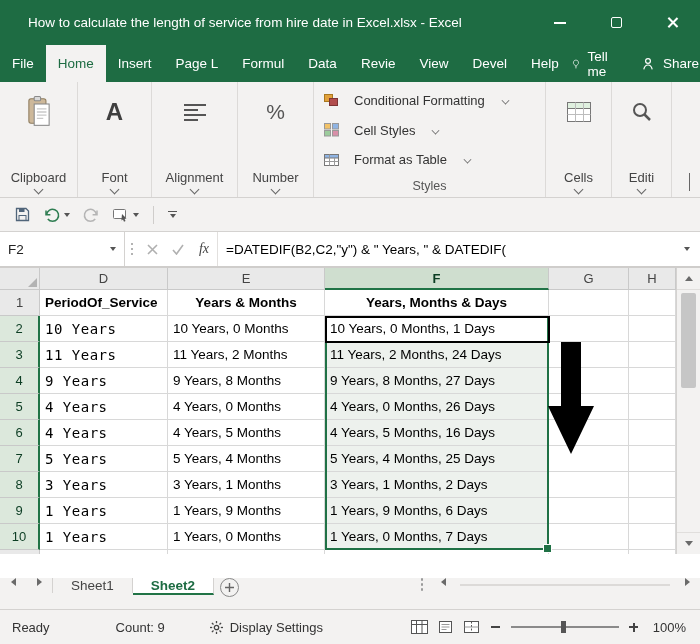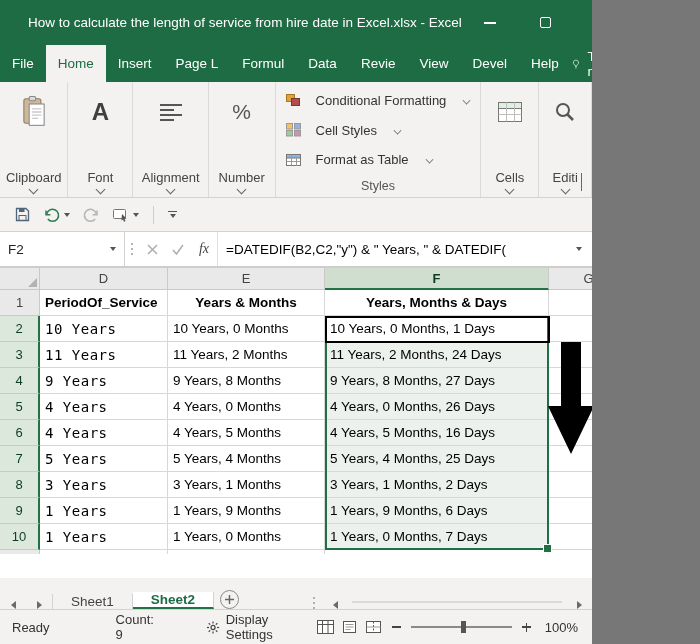--- a/index.html
+++ b/index.html
@@ -1,17 +1,17 @@
 <!DOCTYPE html>
 <html><head>
 <meta charset="utf-8">
 <style>
   * { margin:0; padding:0; box-sizing:border-box; }
   body { font-family:"Liberation Sans", sans-serif; background:#777; }
-  .app { width:592px; height:644px; display:flex; flex-direction:column; overflow:hidden;
+  .app { width:700px; height:644px; display:flex; flex-direction:column; overflow:hidden;
          position:relative; background:#fff; }
 
   
   .titlebar { height:45px; background:#1E6C43; color:#fff; display:flex; align-items:center; flex:none; }
   .titlebar .title { font-size:13.5px; padding-left:28px; white-space:nowrap; }
   .win-controls { margin-left:auto; display:flex; height:100%; }
   .wc { width:56px; height:100%; display:flex; align-items:center; justify-content:center; }
   .min-bar { width:12px; height:2px; background:#fff; }
   .max-box { width:11px; height:11px; border:1.5px solid #fff; border-radius:2px; }
   .close-x { width:13px; height:13px; position:relative; }
@@ -101,21 +101,21 @@
   .vs-btn { height:22px; display:flex; align-items:center; justify-content:center; border-bottom:1px solid #e0dedc; }
   .vs-btn.bottom { border-bottom:none; border-top:1px solid #e0dedc; }
   .tri-up-c { width:0; height:0; border-left:4.5px solid transparent; border-right:4.5px solid transparent; border-bottom:5.5px solid #6a6a6a; }
   .tri-down-c { width:0; height:0; border-left:4.5px solid transparent; border-right:4.5px solid transparent; border-top:5.5px solid #6a6a6a; }
   .tri-left-c { width:0; height:0; border-top:4.5px solid transparent; border-bottom:4.5px solid transparent; border-right:5.5px solid #6a6a6a; }
   .tri-right-c { width:0; height:0; border-top:4.5px solid transparent; border-bottom:4.5px solid transparent; border-left:5.5px solid #6a6a6a; }
   .vs-track { flex:1; position:relative; }
   .vs-thumb { position:absolute; top:3px; left:4px; width:15px; height:95px; background:#c6c6c6; border-radius:2px; }
 
   
-  .sheetbar { height:32px; background:#f3f2f1; border-bottom:1px solid #d4d2d0; display:flex; align-items:flex-end; flex:none;margin-top:24px; }
+  .sheetbar { height:32px; background:#f3f2f1; border-bottom:1px solid #d4d2d0; display:flex; align-items:flex-start; flex:none;margin-top:24px; }
   .tabnav { width:26px; display:flex; align-items:center; justify-content:center; }
   .sheet-tab { display:flex; align-items:center; padding:0 18px; font-size:13.5px; color:#444;
                border-right:1px solid #d4d2d0; }
   .sheet-tab:first-of-type { border-left:1px solid #d4d2d0; }
   .sheet-tab.active { background:#fff; color:#1E6C43; font-weight:bold; border-bottom:2.5px solid #217346; }
   .add-sheet { width:30px; display:flex; align-items:center; justify-content:center; }
   .add-circle { width:19px; height:19px; border:1px solid #8a8a8a; border-radius:50%; display:flex; align-items:center; justify-content:center; }
   .flex-sp { flex:1; }
   .hs-dots { width:16px; display:flex; flex-direction:column; justify-content:center; align-items:center; gap:2.5px; }
   .hs-dots i { width:2.5px; height:2.5px; border-radius:50%; background:#9a9a9a; }

